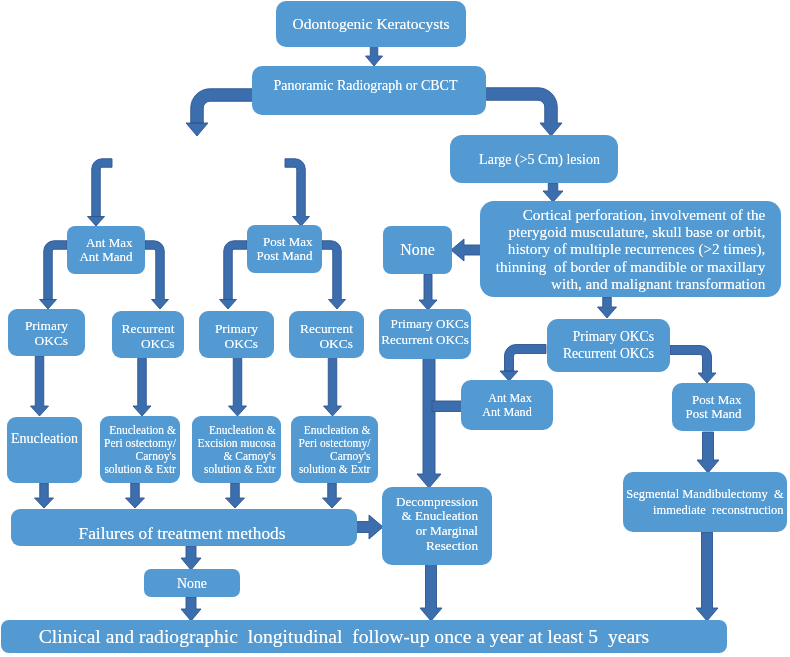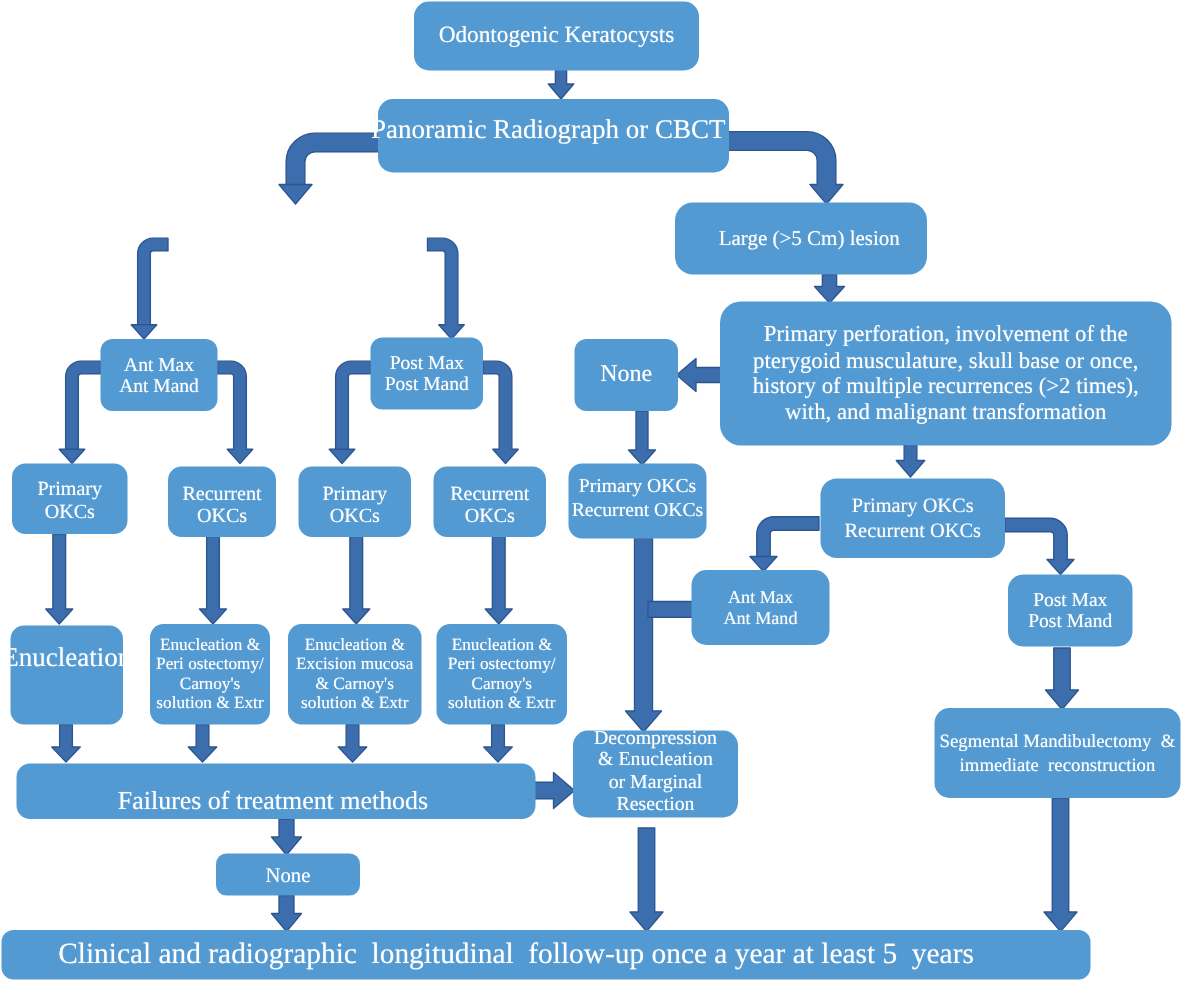--- a/index.html
+++ b/index.html
@@ -3,21 +3,21 @@
 <meta charset="utf-8">
 <title>Odontogenic Keratocysts flowchart</title>
 <style>
   html,body{margin:0;padding:0;background:#fff;}
   body{width:790px;height:657px;font-family:"Liberation Serif","DejaVu Serif",serif;overflow:hidden;}
   #stage{position:relative;width:790px;height:657px;background:#fff;}
   svg.connectors{position:absolute;left:0;top:0;width:790px;height:657px;pointer-events:none;}
   svg.connectors path{fill:#3C6EAE;stroke:#2D5590;stroke-width:0.9;stroke-linejoin:round;}
   .node{position:absolute;box-sizing:border-box;display:flex;align-items:center;justify-content:center;
         background:#549AD2;color:#fff;z-index:2;}
-  .lbl{display:block;text-align:center;white-space:pre;
+  .lbl{display:block;text-align:right;white-space:pre;
        text-shadow:0 0 0.6px rgba(255,255,255,0.55);}
   .lbl span{display:block;}
 </style>
 </head>
 <body>
 
 <div id="stage">
   <svg class="connectors" viewBox="0 0 790 657">
     <path d="M 370.25 46 L 377.75 46 L 377.75 56 L 382.5 56 L 374 66 L 365.5 56 L 370.25 56 Z"></path>
     <path d="M 254.00 88.75 L 210.00 88.75 A 19.25 19.25 0 0 0 190.75 108.00 L 190.75 123.00 L 208.00 123.00 L 197.00 136.00 L 186.00 123.00 L 203.25 123.00 L 203.25 108.00 A 6.75 6.75 0 0 1 210.00 101.25 L 254.00 101.25 Z"></path>
@@ -48,36 +48,36 @@
     <path d="M 354 521.5 L 369 521.5 L 369 515.0 L 383 527 L 369 539.0 L 369 532.5 L 354 532.5 Z"></path>
     <path d="M 186.0 546 L 196.0 546 L 196.0 558 L 201.0 558 L 191 570 L 181.0 558 L 186.0 558 Z"></path>
     <path d="M 186.0 597 L 196.0 597 L 196.0 609 L 201.0 609 L 191 621 L 181.0 609 L 186.0 609 Z"></path>
     <path d="M 425.5 552 L 436.5 552 L 436.5 608 L 442.0 608 L 431 621 L 420.0 608 L 425.5 608 Z"></path>
     <path d="M 701.5 532 L 712.5 532 L 712.5 608 L 718.0 608 L 707 621 L 696.0 608 L 701.5 608 Z"></path>
   </svg>
   <div class="node" style="left:276px;top:1px;width:190px;height:46px;border-radius:10px">
       <div class="lbl" style="font-size:15.5px;line-height:18px;margin-top:0px;margin-left:0px"><span>Odontogenic Keratocysts</span></div>
     </div>
   <div class="node" style="left:252px;top:66px;width:234px;height:49px;border-radius:10px">
-      <div class="lbl" style="font-size:18px;line-height:18px;margin-top:-10px;margin-left:-7.0px"><span>Panoramic Radiograph or CBCT</span></div>
+      <div class="lbl" style="font-size:14px;line-height:18px;margin-top:-10px;margin-left:-7.0px"><span>Panoramic Radiograph or CBCT</span></div>
     </div>
   <div class="node" style="left:450px;top:135px;width:168px;height:48px;border-radius:12px">
       <div class="lbl" style="font-size:14px;line-height:17px;margin-top:0px;margin-left:11.0px"><span>Large (&gt;5 Cm) lesion</span></div>
     </div>
   <div class="node" style="left:67px;top:226px;width:78px;height:48px;border-radius:8px">
       <div class="lbl" style="font-size:13.0px;line-height:14.5px;margin-top:0px;margin-left:0px"><span>Ant Max</span><span>Ant Mand</span></div>
     </div>
   <div class="node" style="left:247px;top:225px;width:75px;height:48px;border-radius:8px">
       <div class="lbl" style="font-size:13.0px;line-height:14.5px;margin-top:0px;margin-left:0px"><span>Post Max</span><span>Post Mand</span></div>
     </div>
   <div class="node" style="left:383px;top:226px;width:69px;height:48px;border-radius:8px">
       <div class="lbl" style="font-size:16.0px;line-height:16px;margin-top:0px;margin-left:0px"><span>None</span></div>
     </div>
   <div class="node" style="left:480px;top:201px;width:301px;height:96px;border-radius:14px">
-      <div class="lbl" style="font-size:15.2px;line-height:17.3px;margin-top:0px;margin-left:0px"><span>Primary perforation, involvement of the</span><span>pterygoid musculature, skull base or once,</span><span>history of multiple recurrences (&gt;2 times),</span><span>with, and malignant transformation</span></div>
+      <div class="lbl" style="font-size:15.2px;line-height:17.3px;margin-top:0px;margin-left:0px"><span>Cortical perforation, involvement of the</span><span>pterygoid musculature, skull base or orbit,</span><span>history of multiple recurrences (&gt;2 times),</span><span>thinning  of border of mandible or maxillary</span><span>with, and malignant transformation</span></div>
     </div>
   <div class="node" style="left:8px;top:309px;width:77px;height:47px;border-radius:9px">
       <div class="lbl" style="font-size:13.4px;line-height:15px;margin-top:0px;margin-left:0px"><span>Primary</span><span>OKCs</span></div>
     </div>
   <div class="node" style="left:112px;top:311px;width:72px;height:47px;border-radius:9px">
       <div class="lbl" style="font-size:13.4px;line-height:15px;margin-top:2px;margin-left:0px"><span>Recurrent</span><span>OKCs</span></div>
     </div>
   <div class="node" style="left:199px;top:311px;width:75px;height:47px;border-radius:9px">
       <div class="lbl" style="font-size:13.4px;line-height:15px;margin-top:2px;margin-left:0px"><span>Primary</span><span>OKCs</span></div>
     </div>
@@ -90,32 +90,32 @@
   <div class="node" style="left:547px;top:319px;width:123px;height:53px;border-radius:11px">
       <div class="lbl" style="font-size:13.6px;line-height:16.5px;margin-top:0px;margin-left:0px"><span>Primary OKCs</span><span>Recurrent OKCs</span></div>
     </div>
   <div class="node" style="left:461px;top:380px;width:92px;height:50px;border-radius:10px">
       <div class="lbl" style="font-size:12.1px;line-height:14.5px;margin-top:0px;margin-left:0px"><span>Ant Max</span><span>Ant Mand</span></div>
     </div>
   <div class="node" style="left:672px;top:383px;width:83px;height:48px;border-radius:10px">
       <div class="lbl" style="font-size:13.0px;line-height:14.5px;margin-top:0px;margin-left:0px"><span>Post Max</span><span>Post Mand</span></div>
     </div>
   <div class="node" style="left:7px;top:417px;width:75px;height:66px;border-radius:9px">
-      <div class="lbl" style="font-size:18px;line-height:15px;margin-top:-24px;margin-left:0px"><span>Enucleation</span></div>
+      <div class="lbl" style="font-size:14px;line-height:15px;margin-top:-24px;margin-left:0px"><span>Enucleation</span></div>
     </div>
   <div class="node" style="left:100px;top:416px;width:80px;height:67px;border-radius:9px">
       <div class="lbl" style="font-size:11.5px;line-height:13.0px;margin-top:0px;margin-left:0px"><span>Enucleation &amp;</span><span>Peri ostectomy/</span><span>Carnoy's</span><span>solution &amp; Extr</span></div>
     </div>
   <div class="node" style="left:192px;top:416px;width:89px;height:67px;border-radius:9px">
       <div class="lbl" style="font-size:11.5px;line-height:13.0px;margin-top:0px;margin-left:0px"><span>Enucleation &amp;</span><span>Excision mucosa</span><span>&amp; Carnoy's</span><span>solution &amp; Extr</span></div>
     </div>
   <div class="node" style="left:291px;top:416px;width:87px;height:67px;border-radius:9px">
       <div class="lbl" style="font-size:11.5px;line-height:13.0px;margin-top:0px;margin-left:0px"><span>Enucleation &amp;</span><span>Peri ostectomy/</span><span>Carnoy's</span><span>solution &amp; Extr</span></div>
     </div>
-  <div class="node" style="left:382px;top:487px;width:110px;height:58px;border-radius:10px">
+  <div class="node" style="left:382px;top:487px;width:110px;height:78px;border-radius:10px">
       <div class="lbl" style="font-size:13.2px;line-height:14.7px;margin-top:-4px;margin-left:0px"><span>Decompression</span><span>&amp; Enucleation</span><span>or Marginal</span><span>Resection</span></div>
     </div>
   <div class="node" style="left:623px;top:472px;width:164px;height:60px;border-radius:10px">
       <div class="lbl" style="font-size:12.5px;line-height:16px;margin-top:0px;margin-left:0px"><span>Segmental Mandibulectomy  &amp;</span><span>immediate  reconstruction</span></div>
     </div>
   <div class="node" style="left:11px;top:509px;width:346px;height:37px;border-radius:9px">
       <div class="lbl" style="font-size:17.3px;line-height:19px;margin-top:12px;margin-left:-4px"><span>Failures of treatment methods</span></div>
     </div>
   <div class="node" style="left:144px;top:569px;width:96px;height:28px;border-radius:7px">
       <div class="lbl" style="font-size:13.8px;line-height:15px;margin-top:0px;margin-left:0px"><span>None</span></div>

